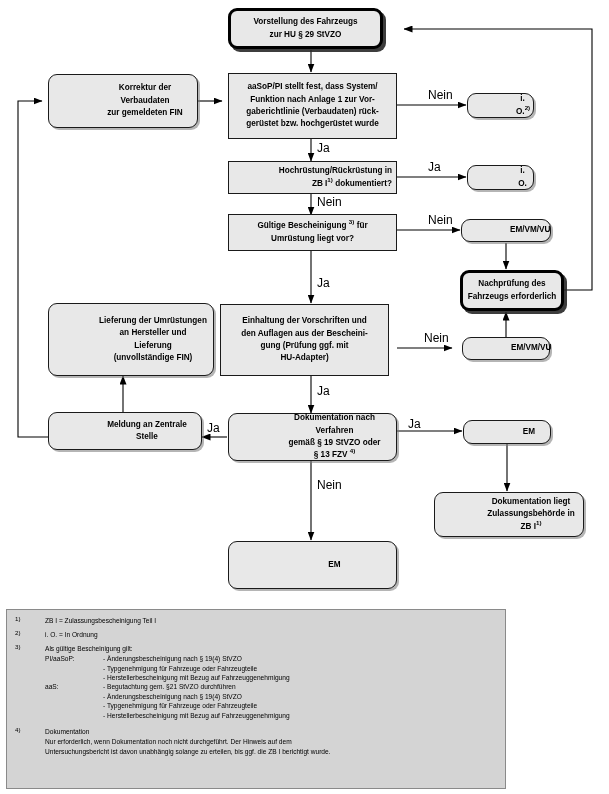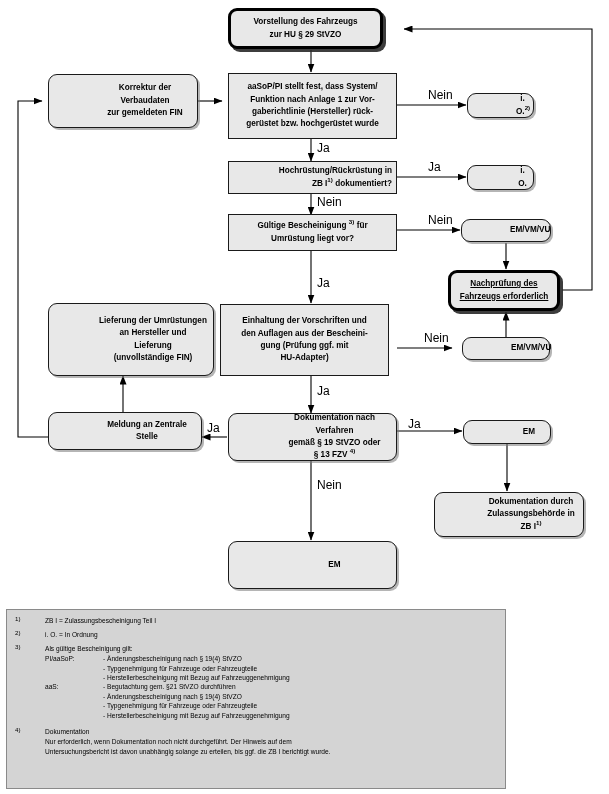--- a/index.html
+++ b/index.html
@@ -145,21 +145,21 @@
   <span class="txt">
     <span>Korrektur der Verbaudaten</span><br>
     <span>zur gemeldeten FIN</span>
   </span>
 </div>
 
 <div class="node sharp" style="left:228px; top:73px; width:169px; height:66px;">
   <span class="txt">
     <span>aaSoP/PI stellt fest, dass System/</span><br>
     <span>Funktion nach Anlage 1 zur Vor-</span><br>
-    <span>gaberichtlinie (Hersteller) rück-</span><br>
+    <span>gaberichtlinie (Verbaudaten) rück-</span><br>
     <span>gerüstet bzw. hochgerüstet wurde</span>
   </span>
 </div>
 
 <div class="node round" style="left:467px; top:93px; width:67px; height:25px;">
   <span class="txt">
     <span>i. O.</span><sup>2)</sup>
   </span>
 </div>
 
@@ -178,21 +178,21 @@
   <span class="txt">
     <span>Gültige Bescheinigung </span><sup>3)</sup><span> für</span><br>
     <span>Umrüstung liegt vor?</span>
   </span>
 </div>
 
 <div class="node round" style="left:461px; top:219px; width:90px; height:23px;">
   <span class="txt">EM/VM/VU</span>
 </div>
 
-<div class="node bold" style="left:448px; top:270px; width:112px; height:41px;text-decoration:underline;">
+<div class="node bold" style="left:460px; top:270px; width:104px; height:41px;">
   <span class="txt">
     <span>Nachprüfung des</span><br>
     <span>Fahrzeugs erforderlich</span>
   </span>
 </div>
 
 <div class="node round" style="left:48px; top:303px; width:166px; height:73px;">
   <span class="txt">
     <span>Lieferung der Umrüstungen</span><br>
     <span>an Hersteller und</span><br>
@@ -225,21 +225,21 @@
     <span>§ 13 FZV </span><sup>4)</sup>
   </span>
 </div>
 
 <div class="node round" style="left:463px; top:420px; width:88px; height:24px;">
   <span class="txt">EM</span>
 </div>
 
 <div class="node round" style="left:434px; top:492px; width:150px; height:45px;">
   <span class="txt">
-    <span>Dokumentation durch</span><br>
+    <span>Dokumentation liegt</span><br>
     <span>Zulassungsbehörde in ZB I</span><sup>1)</sup>
   </span>
 </div>
 
 <div class="node round" style="left:228px; top:541px; width:169px; height:48px;">
   <span class="txt">EM</span>
 </div>
 
 <div class="elabel" style="left:428px; top:88px;">Nein</div>
 <div class="elabel" style="left:317px; top:141px;">Ja</div>

